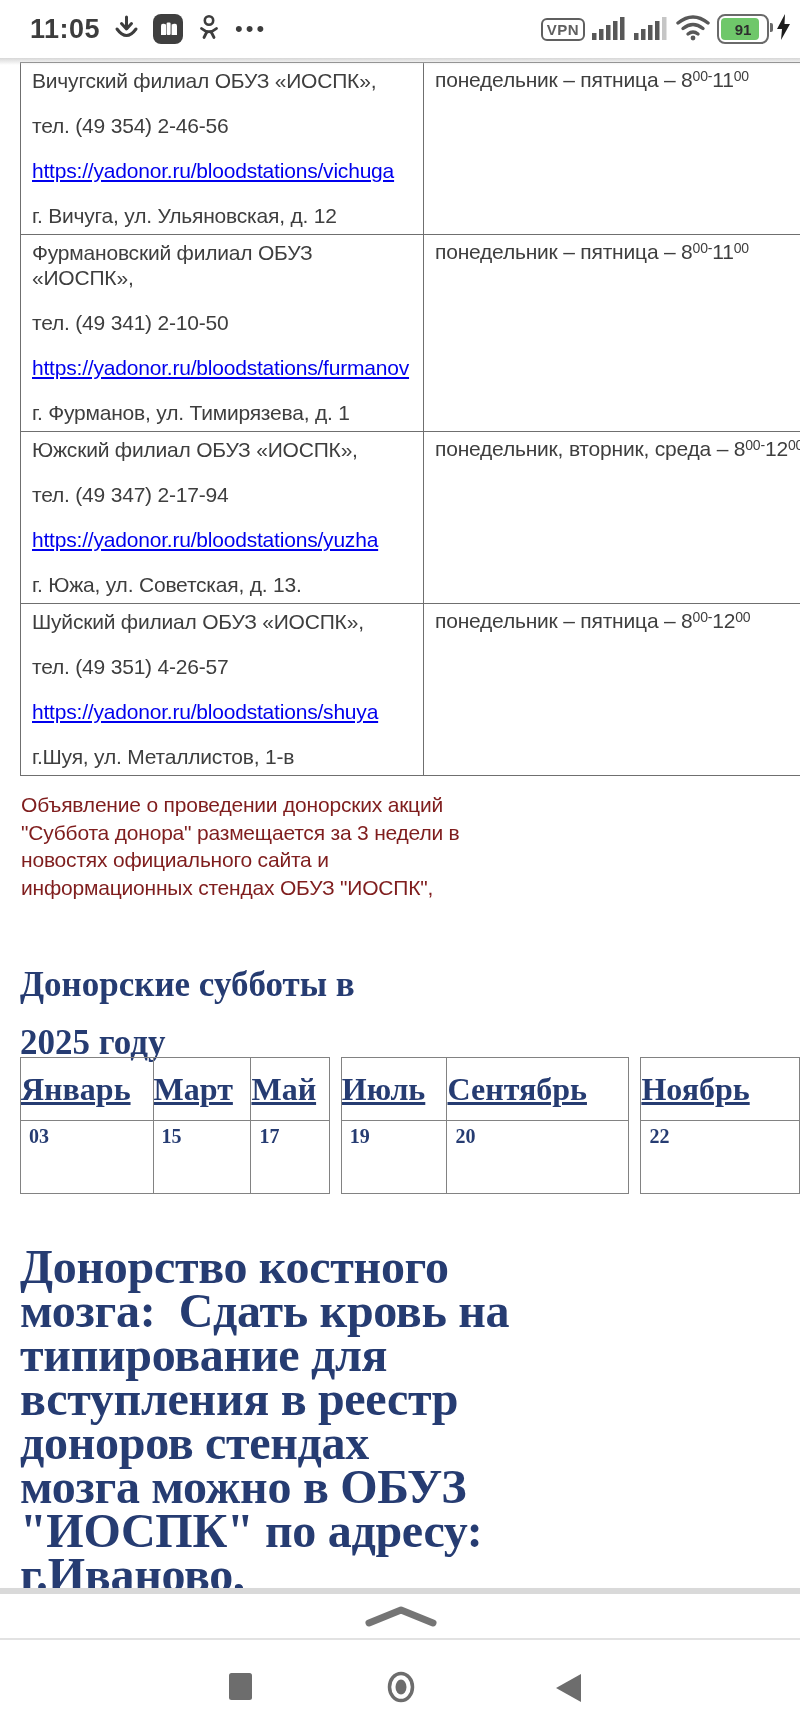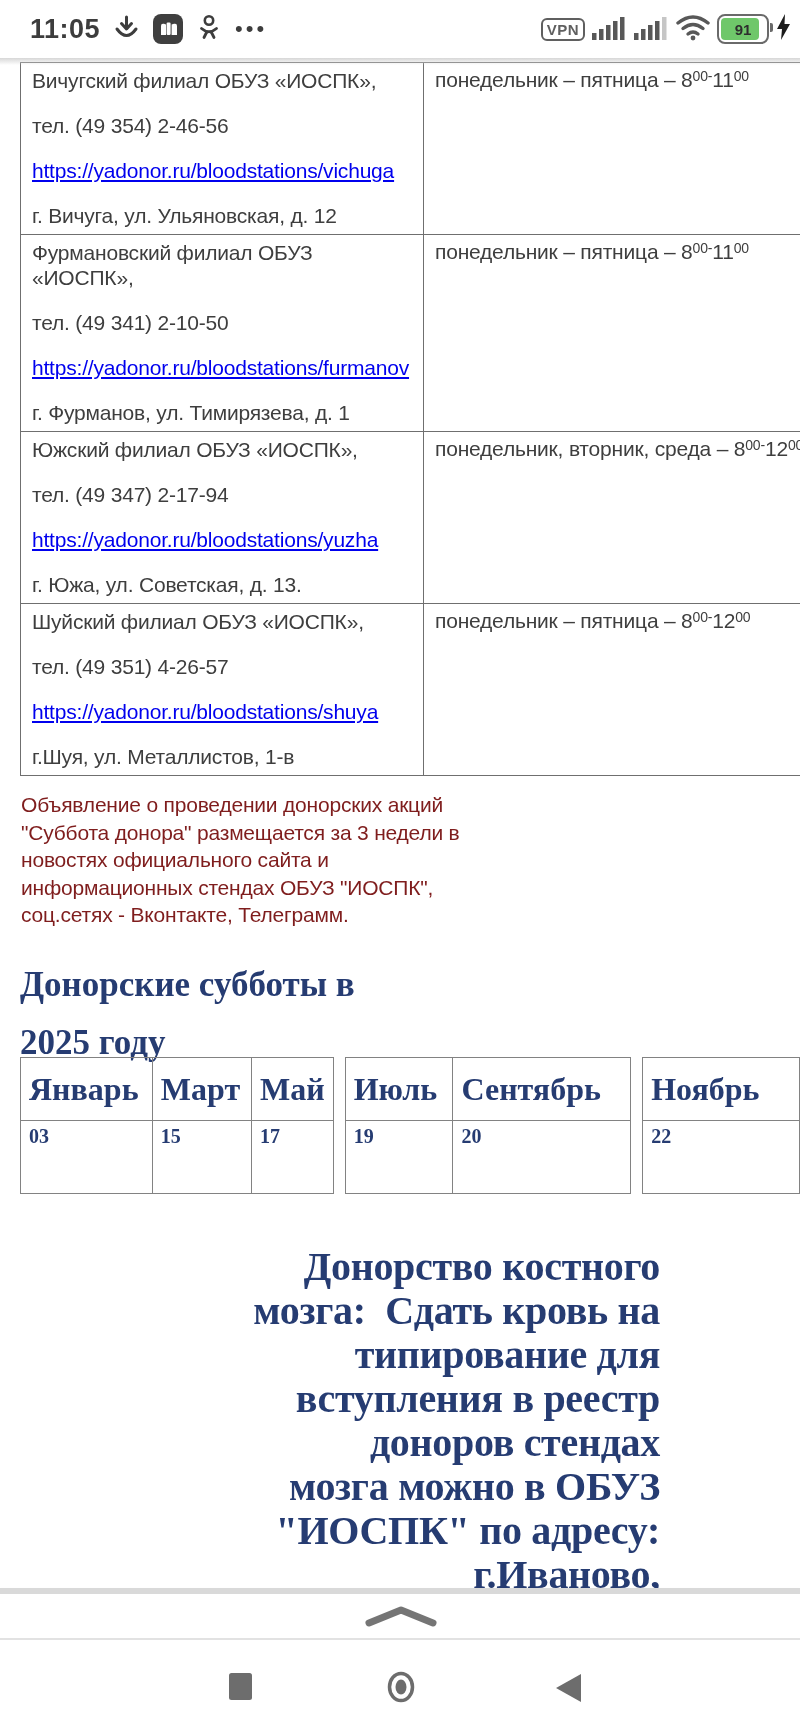--- a/index.html
+++ b/index.html
@@ -39,28 +39,28 @@
   .announce{position:absolute;top:791px;left:21px;width:560px;color:#7f1d1d;
     font-size:21px;letter-spacing:-.2px;}
   .announce div{line-height:27.5px;white-space:pre;}
   
   .h2{position:absolute;top:948px;left:20px;width:520px;
     font-family:"Liberation Serif","DejaVu Serif",serif;font-weight:700;
     color:#263c72;font-size:35px;}
   .h2 div{line-height:42px;white-space:pre;margin-top:16px;}
   .h1{position:absolute;top:1245px;left:20px;width:640px;
     font-family:"Liberation Serif","DejaVu Serif",serif;font-weight:700;
-    color:#263c72;font-size:40px;letter-spacing:-.3px;text-align:right;}
+    color:#263c72;font-size:48px;letter-spacing:-.3px;}
   .h1 div{line-height:44px;white-space:pre;}
   
   .months-wrap{position:absolute;top:1057px;left:20px;display:flex;gap:11px;}
   .mtable{border-collapse:collapse;table-layout:fixed;
     font-family:"Liberation Serif","DejaVu Serif",serif;font-weight:700;color:#263c72;}
   .mtable td{border:1.5px solid #828282;overflow:hidden;}
-  .mtable .mh{height:62px;font-size:32px;vertical-align:middle;padding:0 2px 0 8px;}
+  .mtable .mh{height:62px;font-size:32px;vertical-align:middle;padding:0 2px 0 0;text-decoration:underline;}
   .mtable .md{height:68px;font-size:20px;vertical-align:top;padding:4px 2px 0 8px;}
   
   .edge-band{position:absolute;top:1588px;left:0;width:800px;height:6px;background:#d9d9d9;z-index:15;
     box-shadow:0 2px 3px rgba(0,0,0,.12);}
   .bottom-white{position:absolute;top:1594px;left:0;width:800px;height:139px;background:#fff;z-index:16;}
   .hairline{position:absolute;top:1638px;left:0;width:800px;height:1.5px;background:#e2e2e2;z-index:17;}
   .handle{position:absolute;top:1603px;left:363px;z-index:18;}
   .navbar{position:absolute;top:1665px;left:0;width:800px;height:50px;z-index:18;}
   .nav-recents{position:absolute;left:229px;top:8px;width:23px;height:27px;background:#6d6d6d;border-radius:2.5px;}
   .nav-home{position:absolute;left:386px;top:5px;}
@@ -189,21 +189,20 @@
     <td class="c2 sched"><span>понедельник – пятница – 8</span><sup>00-</sup><span>12</span><sup>00</sup></td>
   </tr>
   </tbody>
 </table>
 
 <div class="announce">
   <div>Объявление о проведении донорских акций</div>
   <div>"Суббота донора" размещается за 3 недели в</div>
   <div>новостях официального сайта и</div>
   <div>информационных стендах ОБУЗ "ИОСПК",</div>
-  <div>соц.сетях - Вконтакте, Телеграмм.</div>
 </div>
 
 <div class="h2">
   <div>Донорские субботы в</div>
   <div>2025 году</div>
 </div>
 
 <div class="months-wrap">
   <table class="mtable">
     <tbody>

